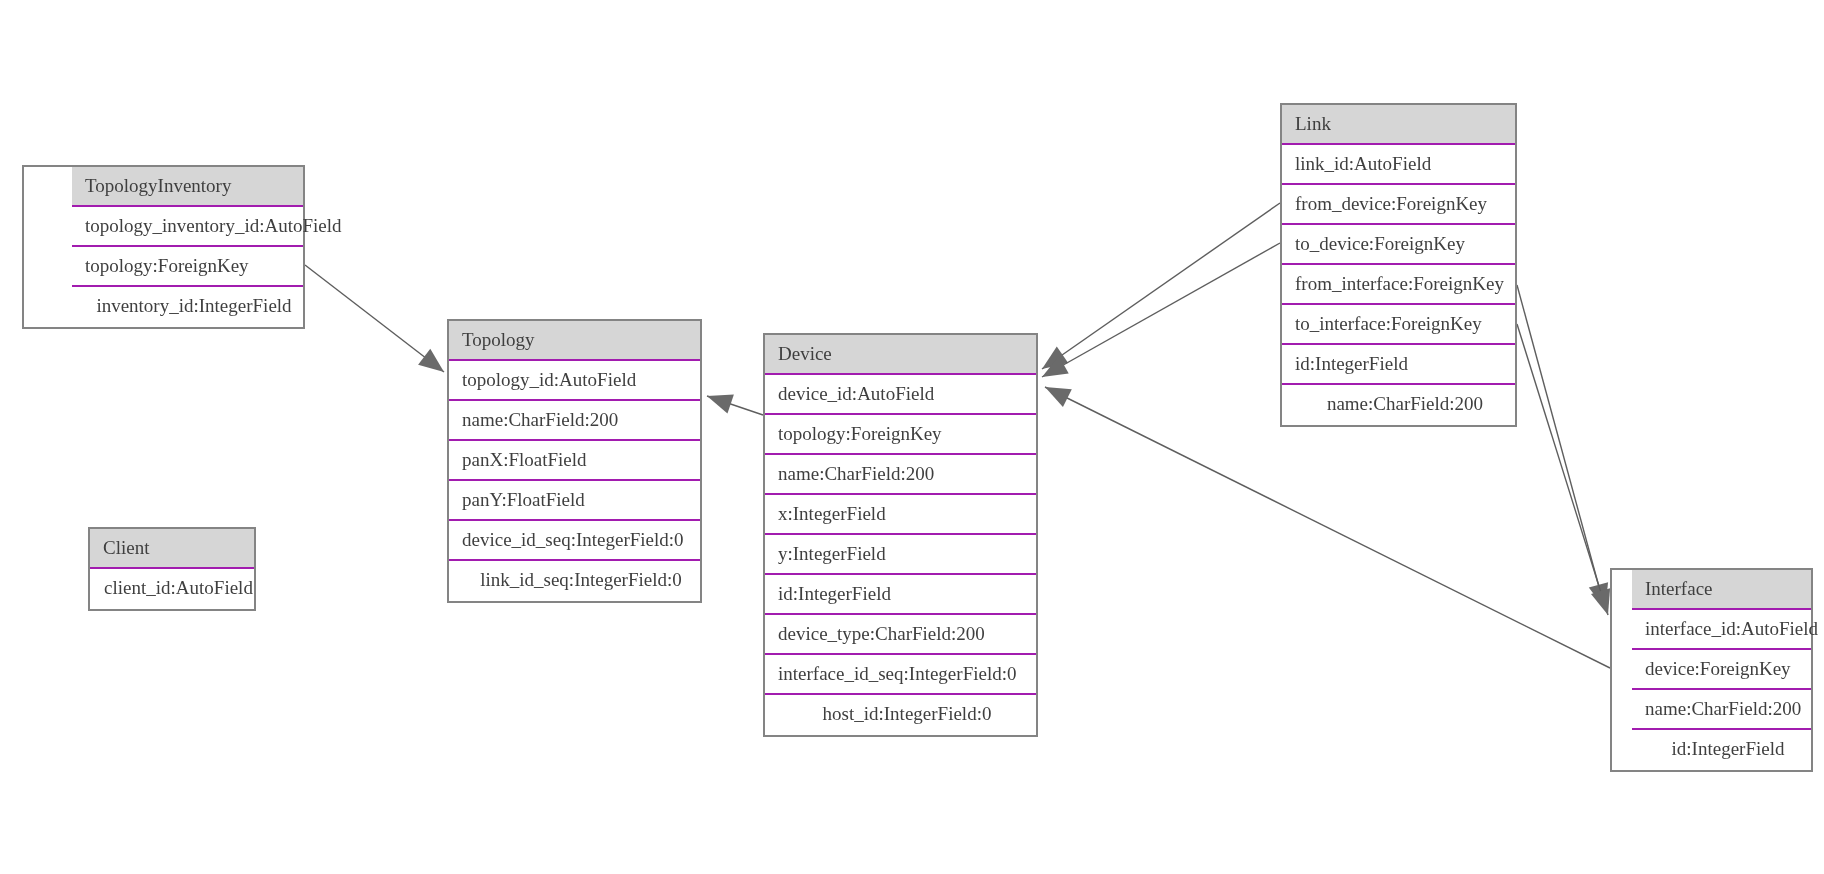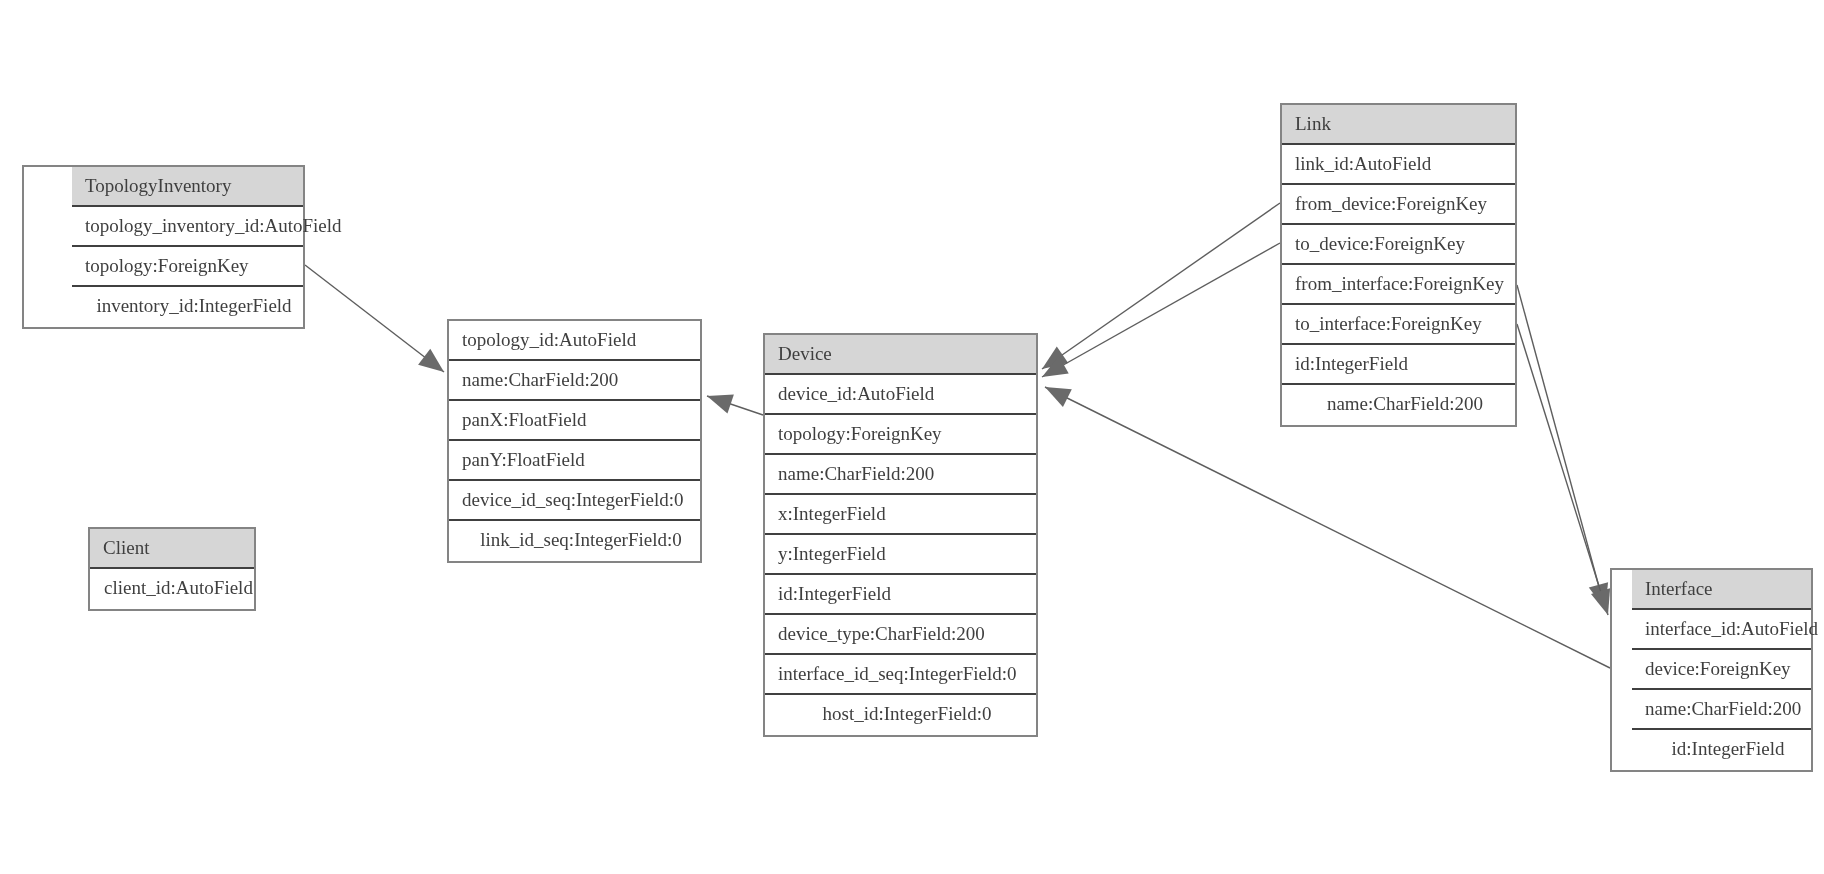--- a/index.html
+++ b/index.html
@@ -34,21 +34,21 @@
     background: #ffffff;
   }
   .db-cell {
     box-sizing: border-box;
     height: 40px;
     line-height: 37px;
     padding-left: 13px;
     font-size: 19px;
     color: #3f3f3f;
     white-space: nowrap;
-    border-bottom: 2px solid #404040;
+    border-bottom: 2px solid #a21caf;
   }
   .db-cell:last-child {
     border-bottom: none;
     text-align: center;
   }
   .db-header {
     background: #d6d6d6;
   }
 </style>
 </head>
@@ -72,20 +72,21 @@
       </g>
   </svg>
   <div id="tables-root">
       <div class="db-table" style="left: 22px; top: 165px; width: 283px; padding-left: 48px;">
         <div class="db-cell db-header">TopologyInventory</div>
         <div class="db-cell">topology_inventory_id:AutoField</div>
         <div class="db-cell">topology:ForeignKey</div>
         <div class="db-cell">inventory_id:IntegerField</div>
       </div>
       <div class="db-table" style="left: 447px; top: 319px; width: 255px;">
+        <div class="db-cell db-header">Topology</div>
         <div class="db-cell">topology_id:AutoField</div>
         <div class="db-cell">name:CharField:200</div>
         <div class="db-cell">panX:FloatField</div>
         <div class="db-cell">panY:FloatField</div>
         <div class="db-cell">device_id_seq:IntegerField:0</div>
         <div class="db-cell">link_id_seq:IntegerField:0</div>
       </div>
       <div class="db-table" style="left: 80px; top: 527px; width: 168px; margin-left: 8px;">
         <div class="db-cell db-header">Client</div>
         <div class="db-cell">client_id:AutoField</div>

